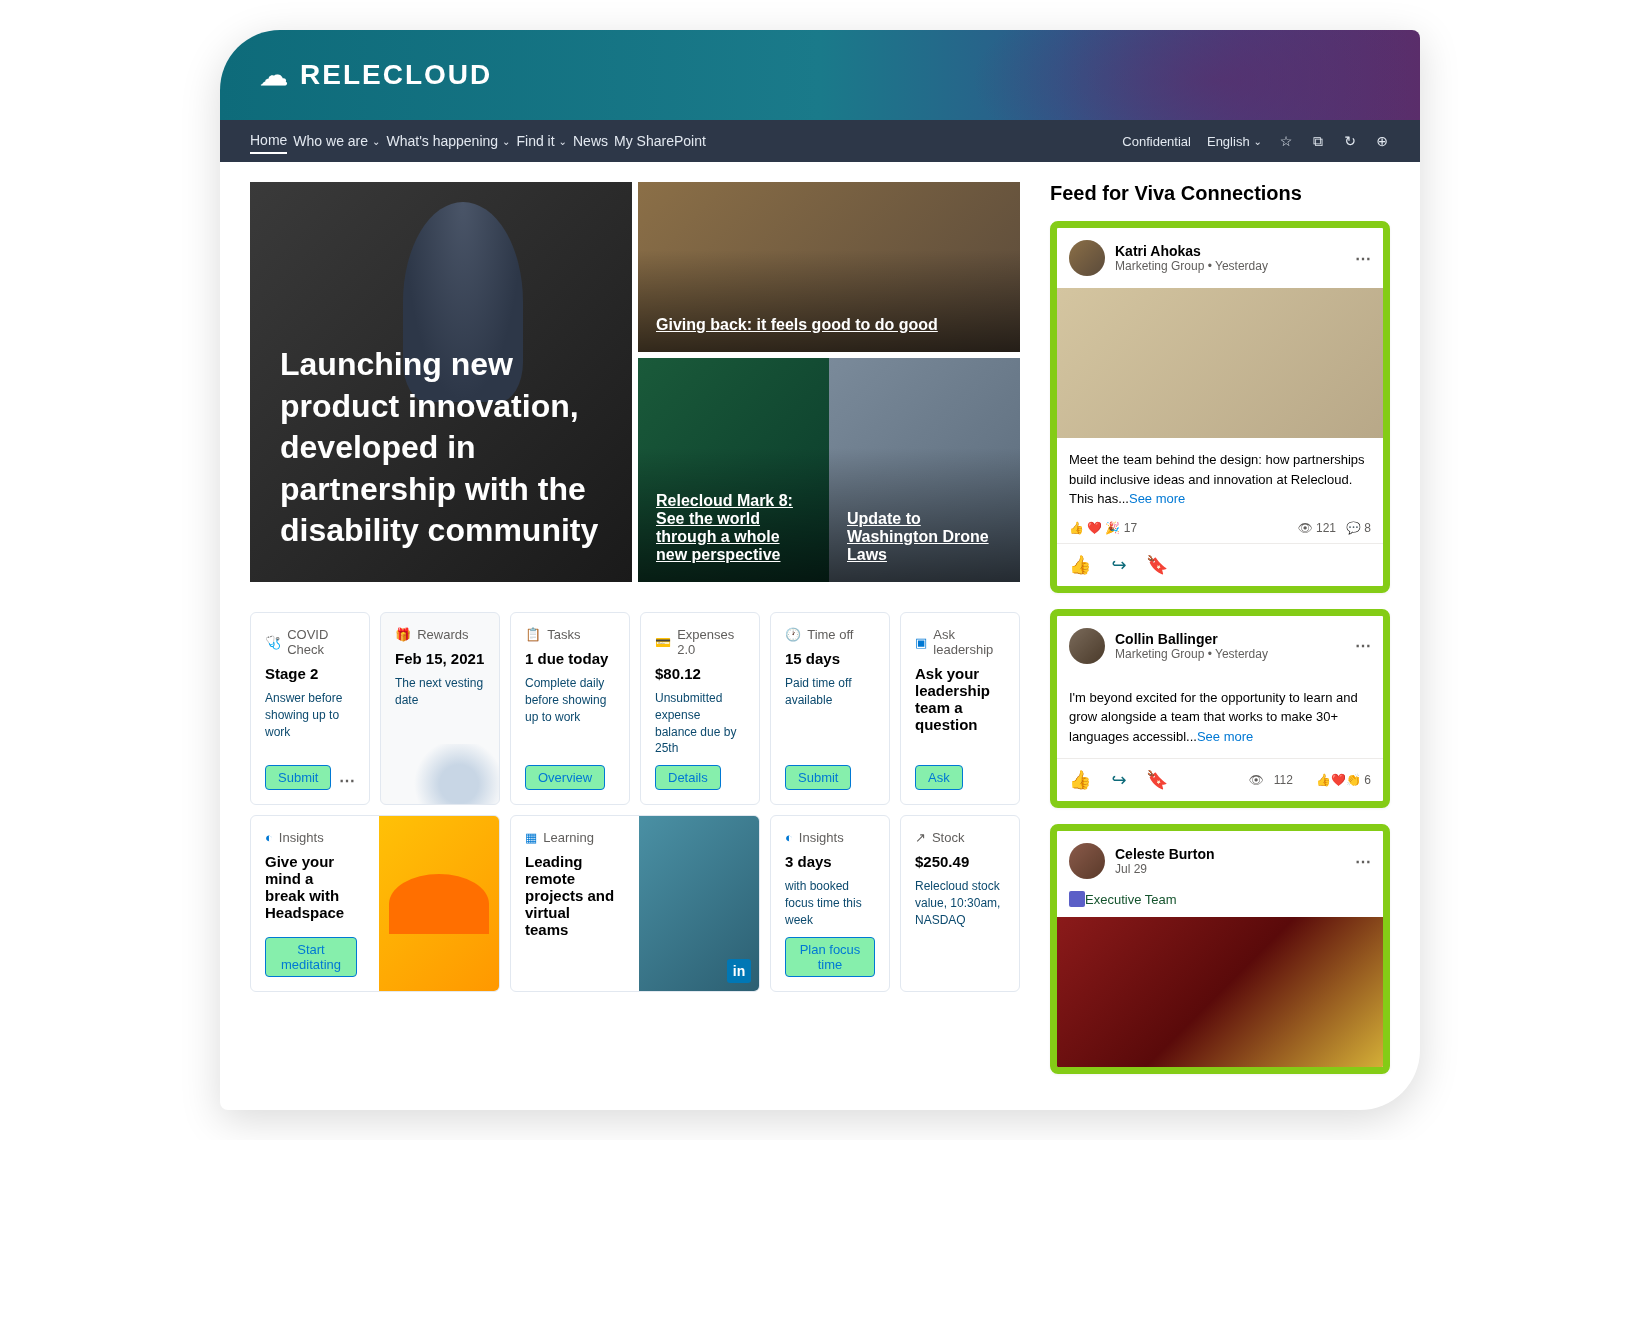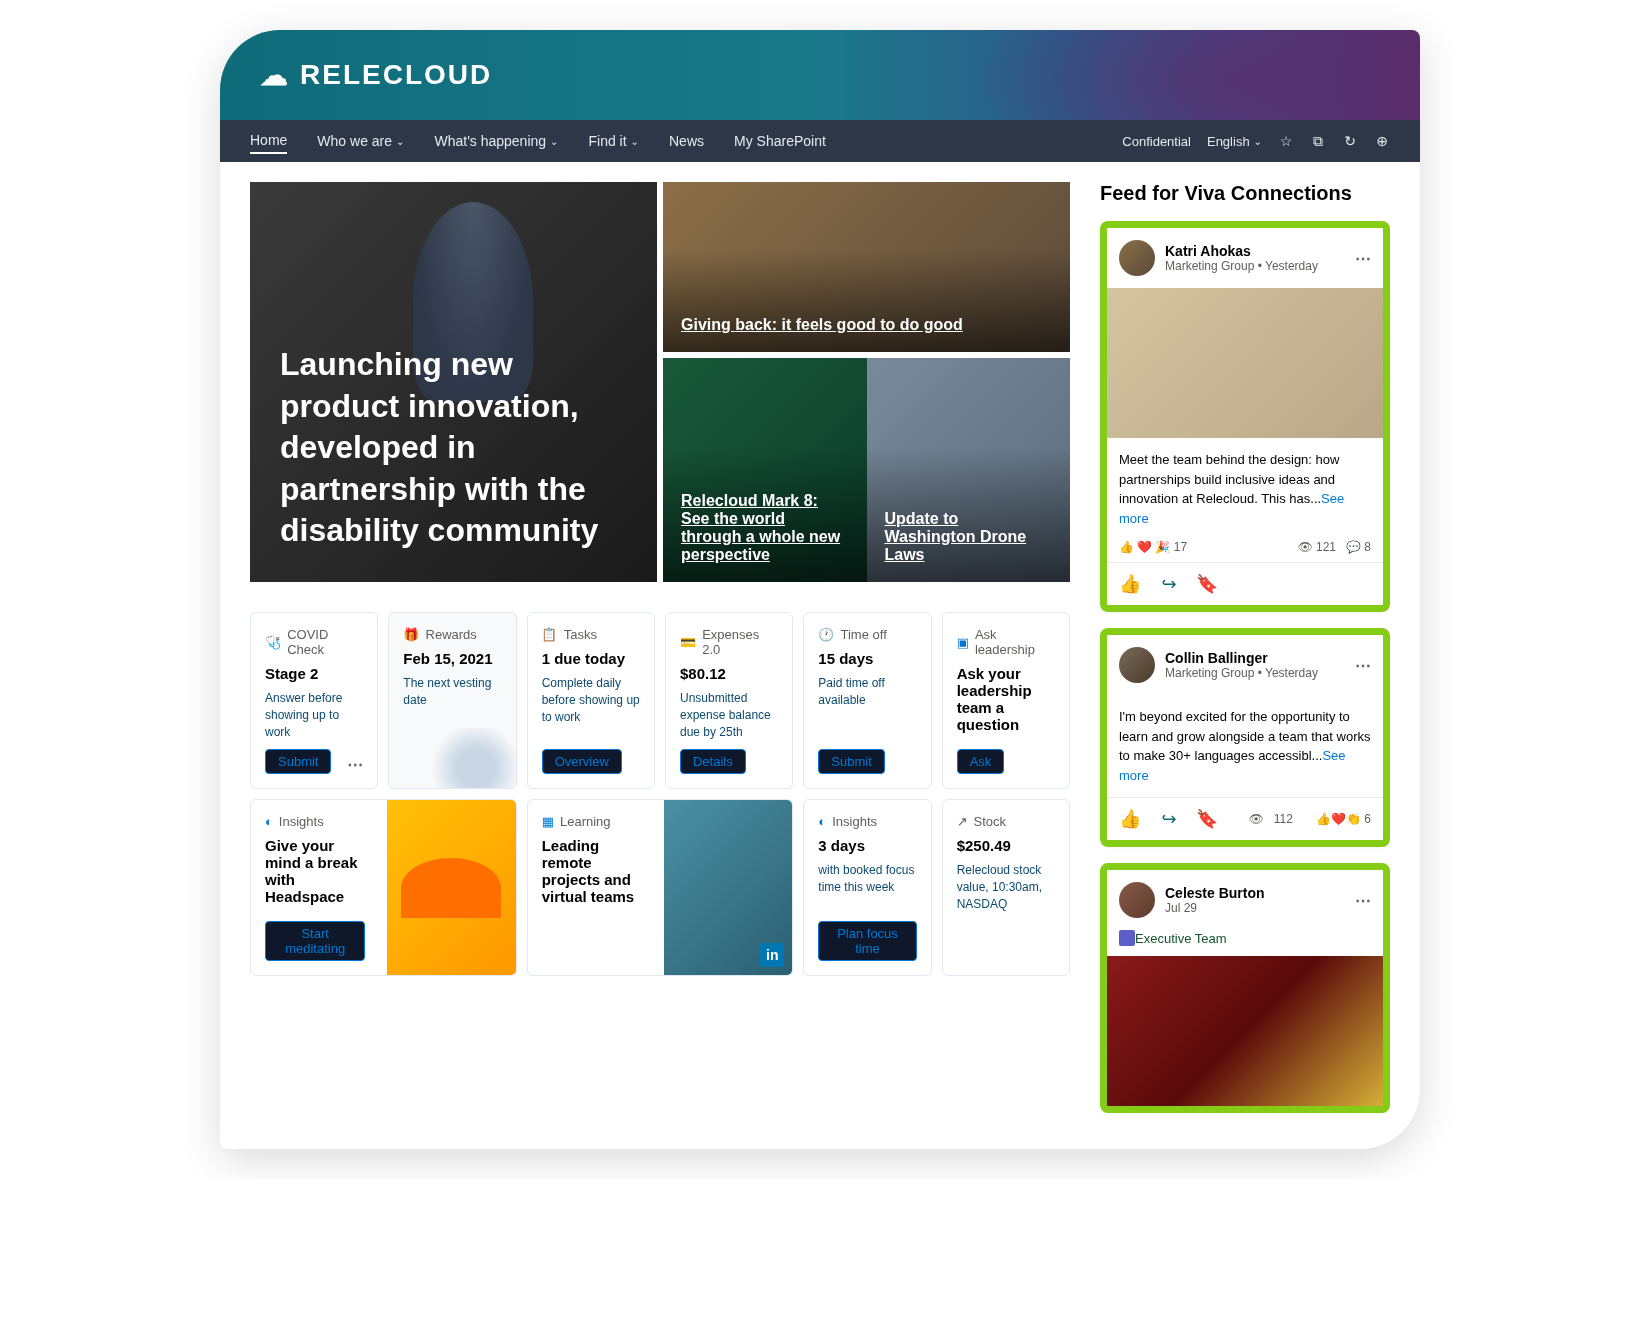--- a/index.html
+++ b/index.html
@@ -42,31 +42,31 @@
 }
 .navbar {
   background: #2d3748;
   height: 42px;
   display: flex;
   align-items: center;
   padding: 0 30px;
   color: #e2e8f0;
   font-size: 14px;
 }
-.nav-left { display: flex; gap: 30px; align-items: center; flex: 1; }
+.nav-left { display: flex; gap: 6px; align-items: center; flex: 1; }
 .nav-item { display: flex; align-items: center; gap: 4px; cursor: pointer; padding: 4px 0; }
 .nav-item.active { border-bottom: 2px solid #fff; }
 .nav-right { display: flex; gap: 16px; align-items: center; }
 .nav-right .nav-item { font-size: 13px; }
 .chevron { font-size: 10px; }
 .icon-small { width: 16px; height: 16px; display: inline-flex; align-items: center; justify-content: center; }
 
 .content { display: flex; padding: 20px 30px; gap: 30px; }
 .main { flex: 1; }
-.sidebar { width: 290px; }
+.sidebar { width: 340px; }
 
 .hero { display: grid; grid-template-columns: 1fr 1fr; gap: 6px; height: 400px; margin-bottom: 30px; }
 .hero-main {
   grid-row: span 2;
   background: linear-gradient(135deg, #3a3a3a 0%, #1a1a1a 100%);
   position: relative;
   display: flex;
   align-items: flex-end;
   padding: 30px;
   color: #fff;
@@ -120,21 +120,21 @@
   min-height: 150px;
   position: relative;
   overflow: hidden;
 }
 .card-header { display: flex; align-items: center; gap: 6px; color: #605e5c; font-size: 13px; }
 .card-title { font-size: 15px; font-weight: 600; }
 .card-body { font-size: 12px; color: #0c4a6e; line-height: 1.4; flex: 1; }
 .card-btn {
   border: 1px solid #0078d4;
   color: #0078d4;
-  background: #0f172a;
+  background: #86efac;
   padding: 4px 12px;
   border-radius: 4px;
   font-size: 13px;
   cursor: pointer;
   align-self: flex-start;
 }
 .card-more { position: absolute; bottom: 14px; right: 14px; color: #605e5c; cursor: pointer; font-weight: bold; }
 .card.rewards { background: #f8f9fa; }
 .card.rewards::after {
   content: '';

